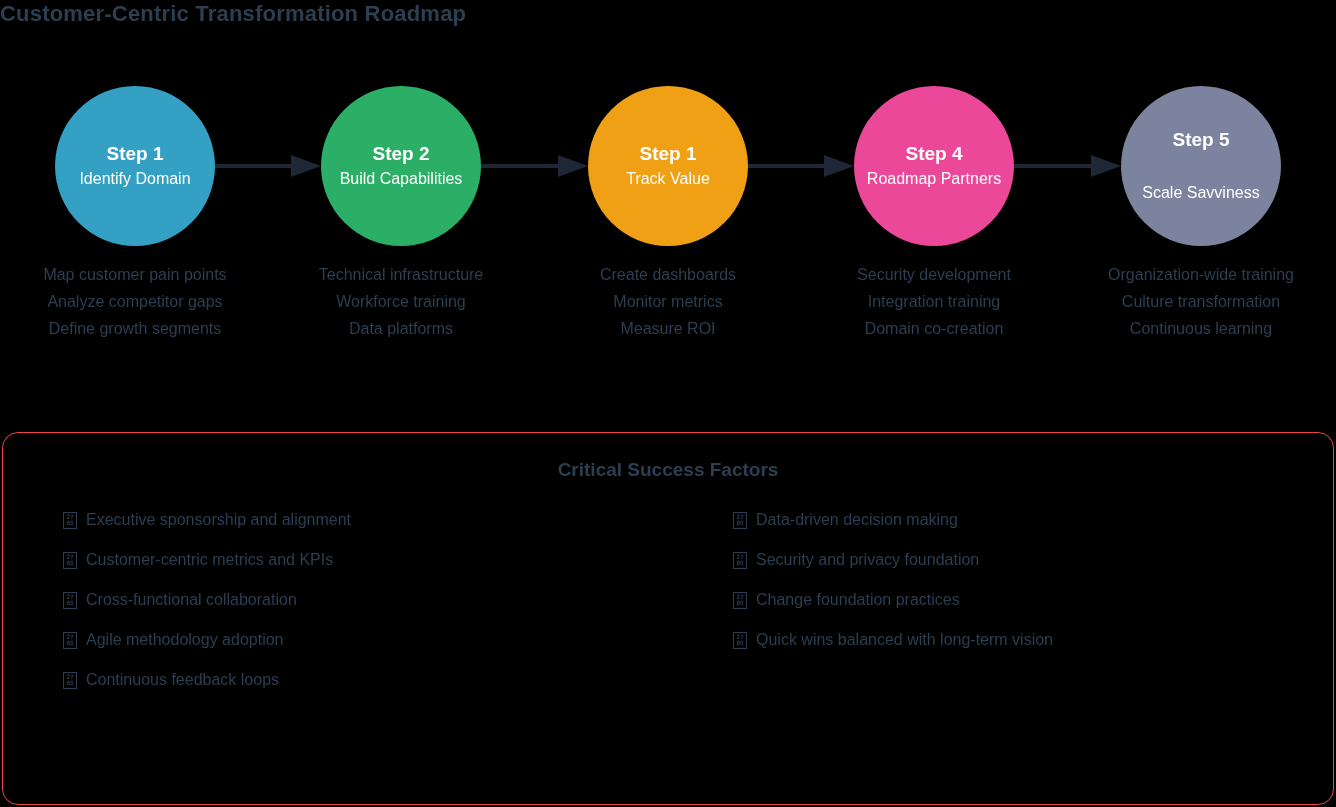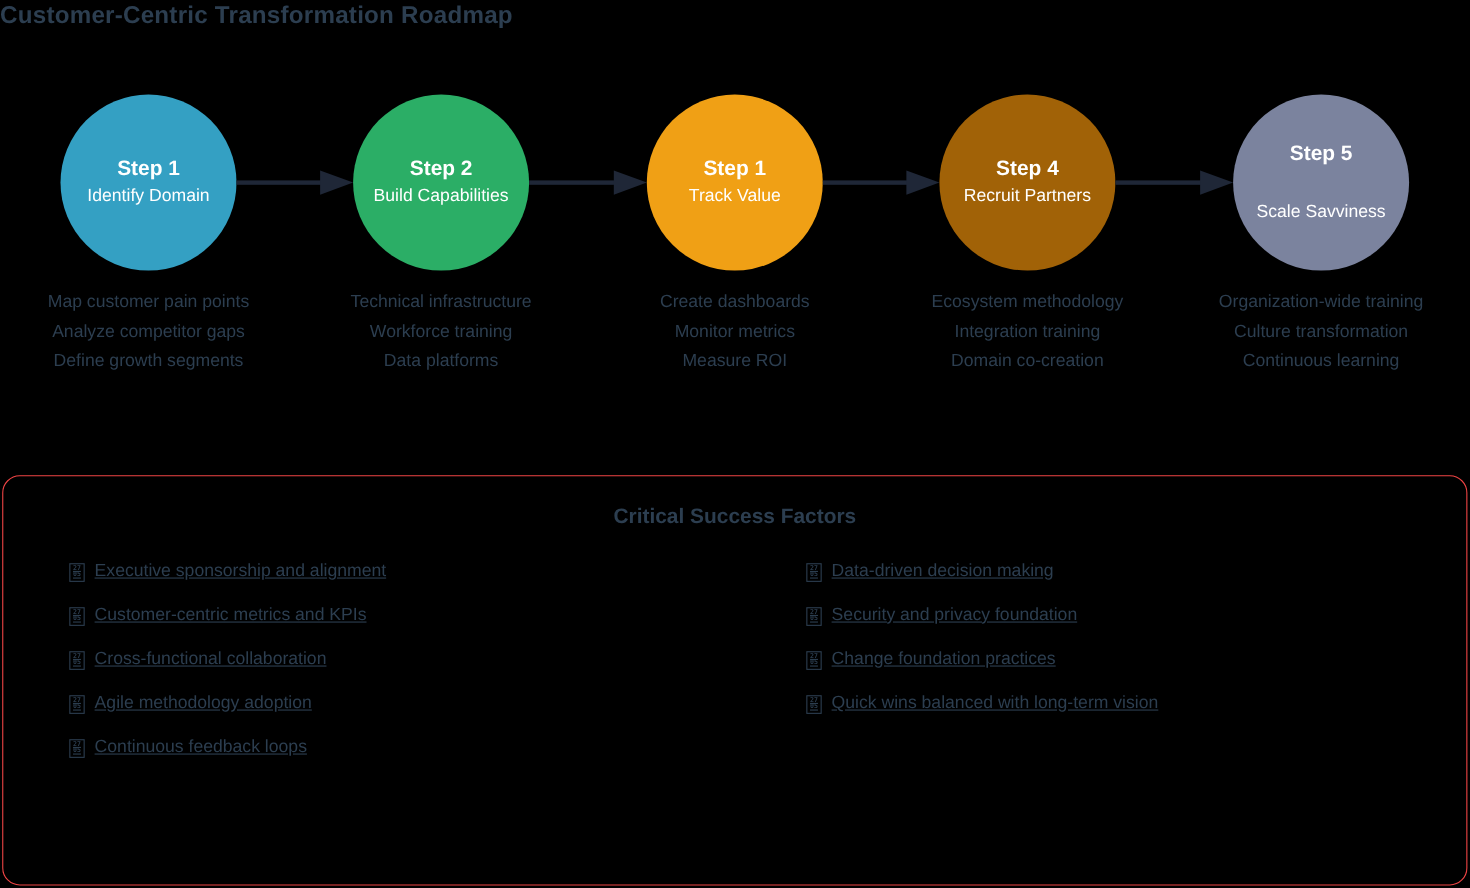--- a/index.html
+++ b/index.html
@@ -56,21 +56,21 @@
   
   .csf-box {
     position: absolute; left: 2px; top: 432px;
     width: 1330px; height: 371px;
     border: 1px solid #ef4444; border-radius: 16px;
   }
   .csf-heading {
     position: absolute; top: 26px; left: 0; width: 100%;
     text-align: center; font-size: 19px; font-weight: 700; color: #2c3e50;
   }
-  .csf-col { position: absolute; top: 67px; text-decoration: underline; }
+  .csf-col { position: absolute; top: 67px; }
   .csf-col-left  { left: 60px; }
   .csf-col-right { left: 730px; }
   .csf-item {
     height: 40px; display: flex; align-items: center;
     font-size: 16px; color: #2c3e50; white-space: nowrap;
   }
   
   .tofu {
     box-sizing: border-box; flex: none;
     width: 14px; height: 17px; margin-right: 9px;
@@ -91,23 +91,23 @@
   <span class="step-name">Identify Domain</span>
 </div>
 <div class="circle c2" style="background-color: rgb(43, 174, 102);">
   <span class="step-label">Step 2</span>
   <span class="step-name">Build Capabilities</span>
 </div>
 <div class="circle c3" style="background-color: rgb(240, 160, 21);">
   <span class="step-label">Step 1</span>
   <span class="step-name">Track Value</span>
 </div>
-<div class="circle c4" style="background-color: #a16207;">
+<div class="circle c4" style="background-color: #ec4899;">
   <span class="step-label">Step 4</span>
-  <span class="step-name">Recruit Partners</span>
+  <span class="step-name">Roadmap Partners</span>
 </div>
 <div class="circle c5" style="background-color: rgb(123, 131, 158); gap: 28px;">
   <span class="step-label">Step 5</span>
   <span class="step-name">Scale Savviness</span>
 </div>
 
 <div class="arrow a1">
     <div class="shaft"></div>
     <div class="head"></div>
   </div>
@@ -133,21 +133,21 @@
   <div>Technical infrastructure</div>
   <div>Workforce training</div>
   <div>Data platforms</div>
 </div>
 <div class="details d3">
   <div>Create dashboards</div>
   <div>Monitor metrics</div>
   <div>Measure ROI</div>
 </div>
 <div class="details d4">
-  <div>Ecosystem methodology</div>
+  <div>Security development</div>
   <div>Integration training</div>
   <div>Domain co-creation</div>
 </div>
 <div class="details d5">
   <div>Organization-wide training</div>
   <div>Culture transformation</div>
   <div>Continuous learning</div>
 </div>
 
 <div class="csf-box">

